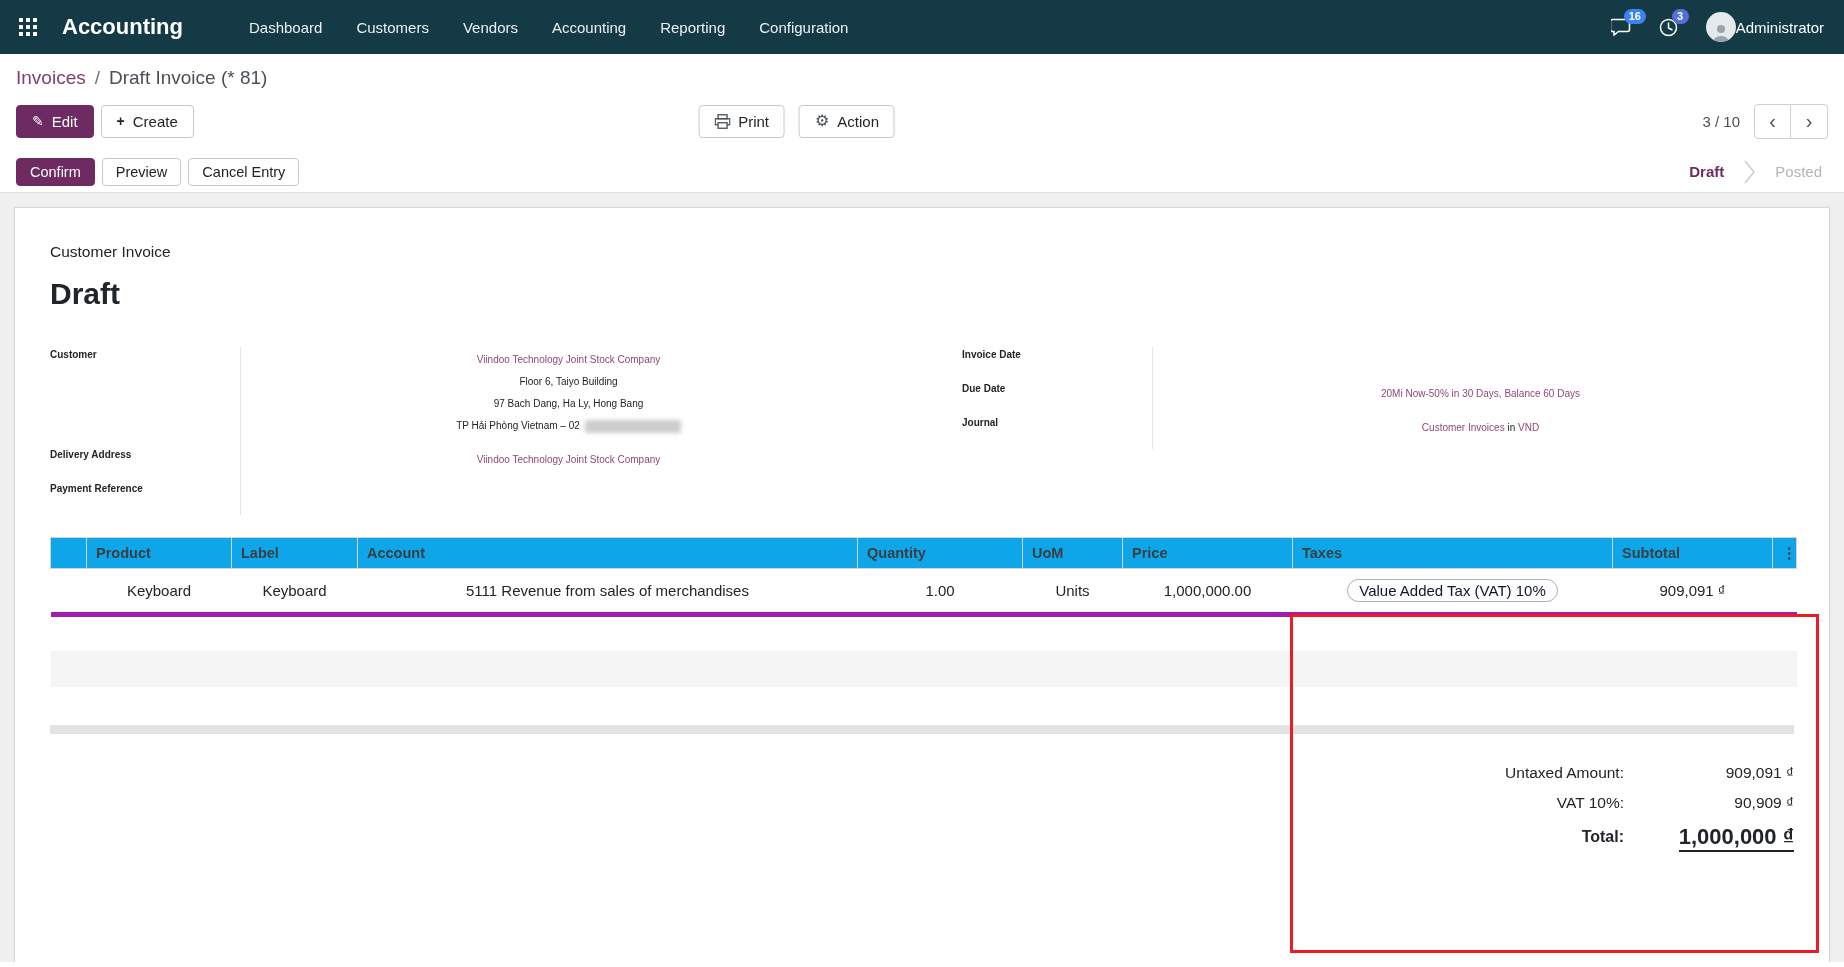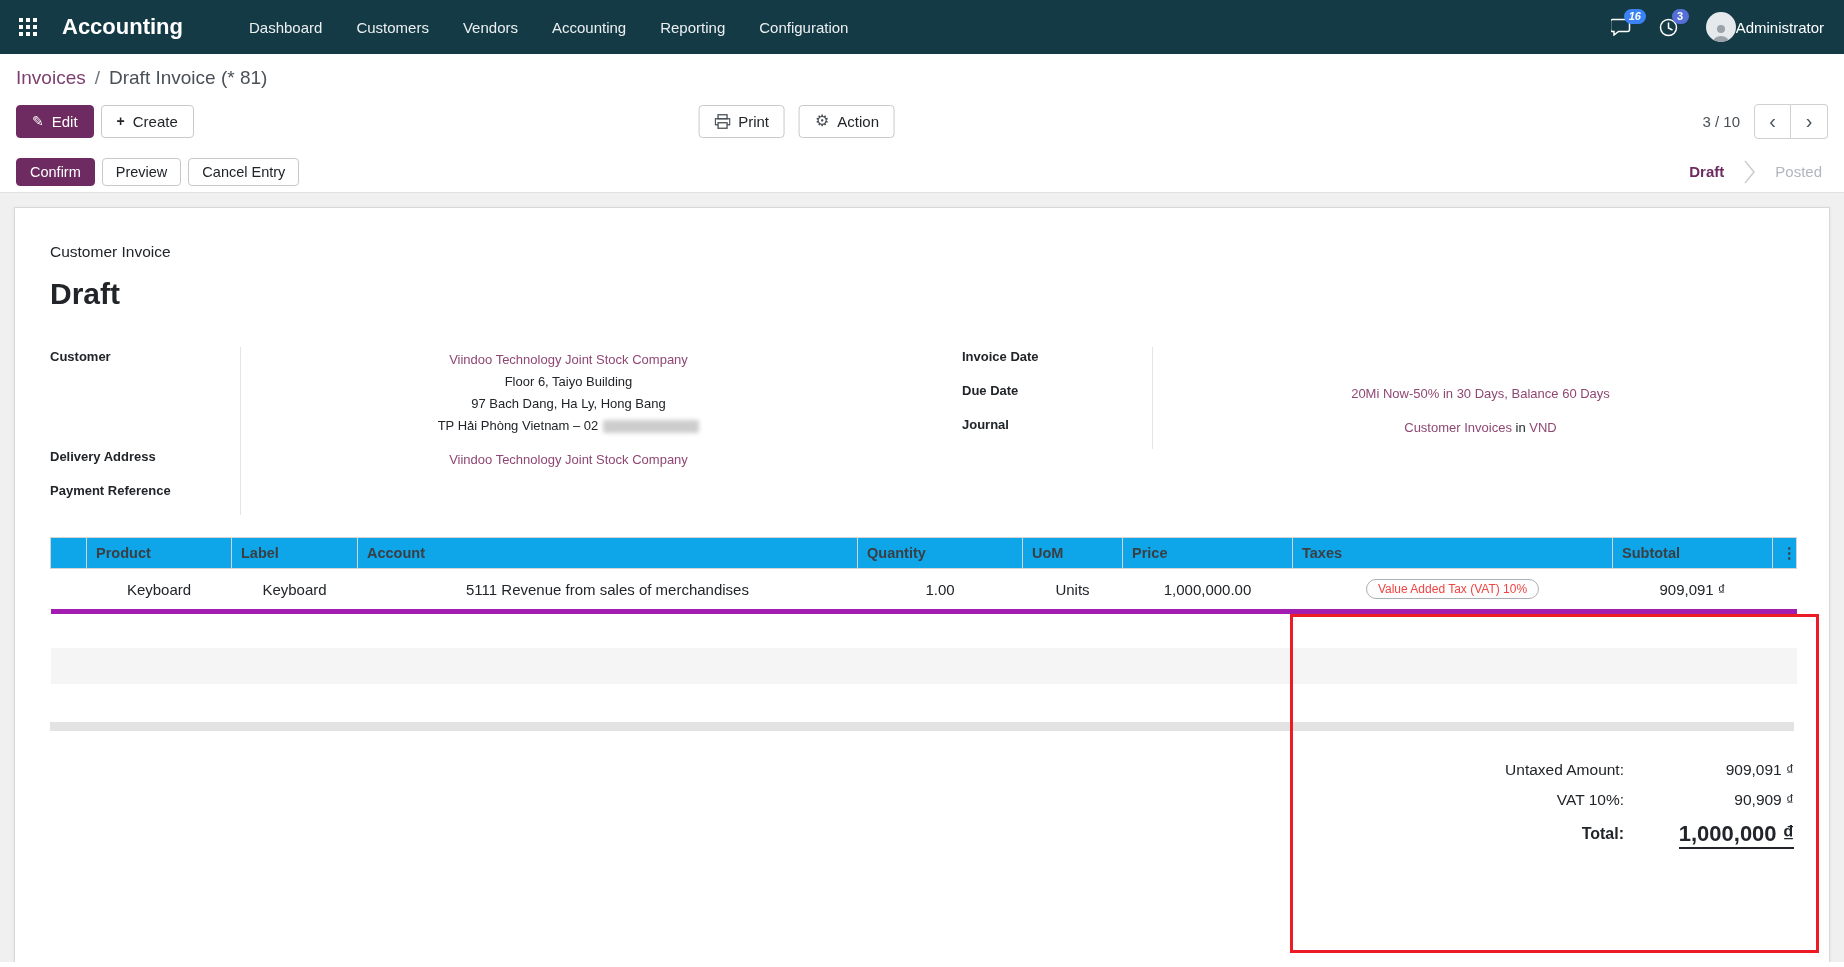--- a/index.html
+++ b/index.html
@@ -21,21 +21,21 @@
   }
   .apps-btn { width: 56px; height: 54px; background: transparent; border: none;
     display: flex; align-items: center; justify-content: center; }
   .brand { font-size: 22px; font-weight: bold; margin-left: 6px; cursor: pointer; }
   .nav-menu { display: flex; gap: 34px; margin-left: 66px; font-size: 15px; }
   .nav-menu a { color: rgba(255,255,255,.92); }
   .nav-right { margin-left: auto; display: flex; align-items: center; gap: 28px; }
   .icon-wrap { position: relative; display: flex; align-items: center; }
   .nbadge { position: absolute; top: -9px; left: 13px; min-width: 17px; text-align: center;
     font-size: 11px; line-height: 15px; padding: 0 5px; border-radius: 9px; color: #fff; font-weight: bold; }
-  .nbadge.pink { background: #3b82f6; font-style: italic; }
+  .nbadge.pink { background: #3b82f6; }
   .nbadge.blue { background: #5470d6; }
   .user { display: flex; align-items: center; gap: 0; font-size: 15px; }
   .avatar { width: 30px; height: 30px; border-radius: 50%; background: #e5e9ec;
     display: flex; align-items: flex-end; justify-content: center; overflow: hidden; }
 
   
   .breadcrumb { padding: 13px 16px 2px; font-size: 19px; }
   .breadcrumb a { color: #7c3f70; }
   .breadcrumb .sep { color: #6c757d; margin: 0 9px; }
   .breadcrumb .current { color: #495057; }
@@ -68,21 +68,21 @@
 
   
   .content { background: #f0f0f0; padding: 14px; height: 769px; overflow: hidden; }
   .sheet { position: relative; background: #fff; border: 1px solid #d8d8d8;
     box-shadow: 0 1px 4px rgba(0,0,0,.06); padding: 35px 35px 30px; min-height: 810px; }
 
   .doc-type { font-size: 15.5px; }
   .sheet h1 { font-size: 30px; font-weight: bold; margin: 16px 0 36px; }
 
   .groups { display: grid; grid-template-columns: 1fr 1fr; column-gap: 80px; }
-  .o-grid { display: grid; grid-template-columns: 190px 1fr; align-content: start; font-size: 13px; }
+  .o-grid { display: grid; grid-template-columns: 190px 1fr; align-content: start; font-size: 10px; }
   .glabel { font-weight: bold; padding: 2px 14px 10px 0; }
   .gvalue { border-left: 1px solid #e4e4e4; padding: 2px 0 10px 14px; min-height: 34px; line-height: 22px; text-align: center; }
   .link { color: #8f4673; }
   .redacted { display: inline-block; width: 96px; height: 13px; background: #cdcdcd;
     border-radius: 2px; filter: blur(2px); vertical-align: middle; margin-left: 5px; }
 
   
   .tabs { display: flex; border-bottom: 1px solid #dee2e6; margin-top: 40px; font-size: 15px; }
   .tab { padding: 10px 18px; color: #2f353a; border: 1px solid transparent; border-bottom: none;
     margin-bottom: -1px; background: transparent; }
@@ -91,21 +91,21 @@
   
   table.lines { width: 100%; border-collapse: collapse; table-layout: fixed; margin-top: 22px; font-size: 15px; }
   table.lines th { background: #0ea5e9; border: 1px solid #d4d4d4; font-weight: bold; color: #3a3f44;
     padding: 7px 9px; text-align: left; font-size: 14.5px; white-space: nowrap; overflow: hidden; }
   table.lines td { padding: 10px 9px; white-space: nowrap; overflow: hidden; }
   tr.data-row td { border-bottom: 5px solid #a21caf; text-align: center; }
   .num { text-align: right; }
   tr.empty td { padding: 0; height: 36px; }
   tr.empty.stripe td { background: #f5f5f5; }
   .pill { display: inline-block; border: 1px solid #a9b0b7; border-radius: 12px; padding: 2px 11px;
-    font-size: 12px; color: #ef4444; background: #fdfdfd; }
+    font-size: 15px; color: #0f172a; background: #fdfdfd; }
   .th-opt { text-align: center !important; color: #495057; }
   .list-sep { height: 9px; background: #e3e3e3; margin-top: 2px; }
 
   
   .totals { margin-top: 30px; display: grid; grid-template-columns: auto 150px; column-gap: 20px;
     row-gap: 12px; justify-content: end; align-items: center; font-size: 15.5px; }
   .t-label { text-align: right; }
   .t-value { text-align: right; }
   .t-label.total { font-weight: bold; font-size: 16px; }
   .t-value.total { font-size: 22px; font-weight: bold; }

